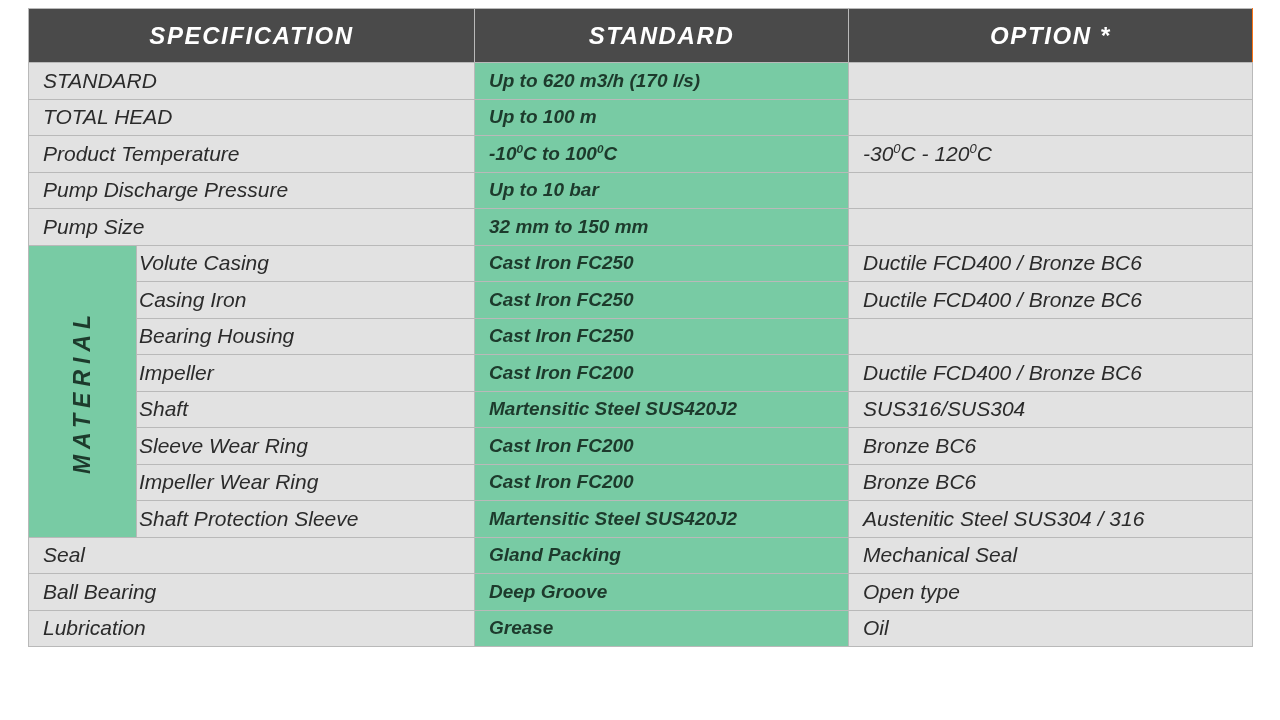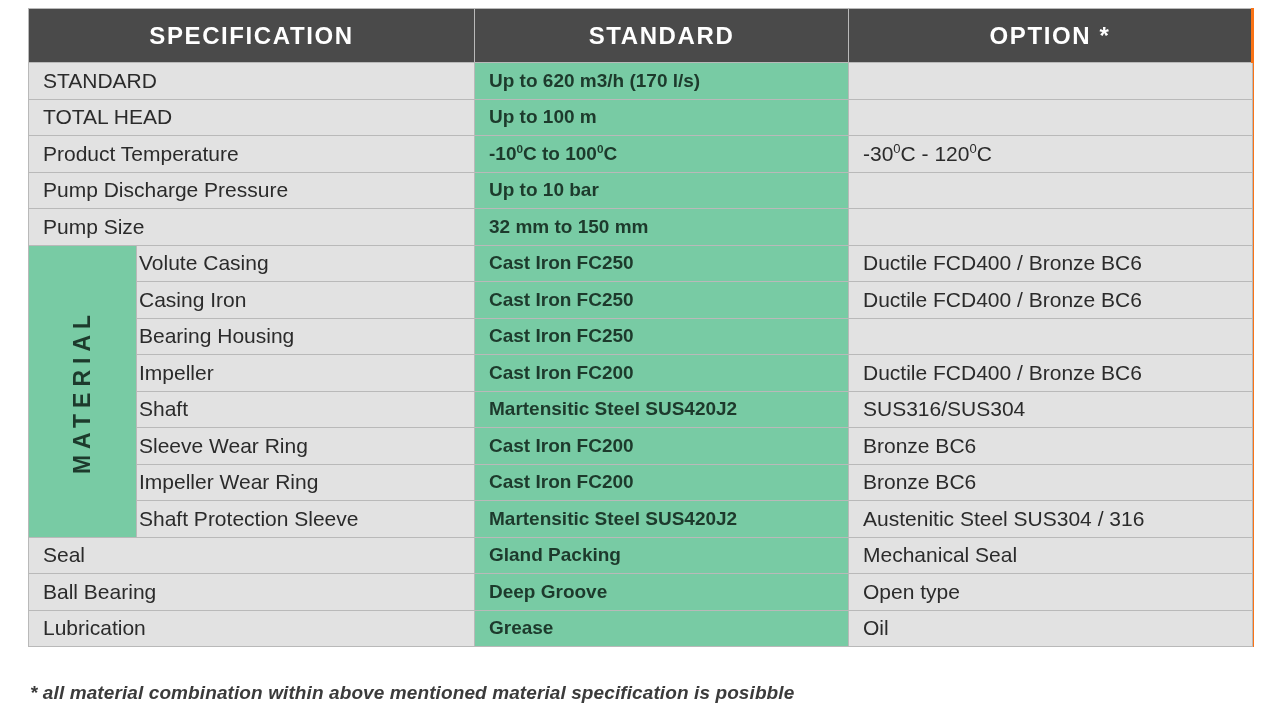--- a/index.html
+++ b/index.html
@@ -23,21 +23,22 @@
   }
 
   
   .spec-table {
     position: absolute;
     left: 28px;
     top: 8px;
     width: 1224px;
     border-collapse: collapse;
     table-layout: fixed;
-    background: #f97316;
+    background: #be185d;
+    font-style: italic;
   }
 
   .spec-table td, .spec-table th {
     padding: 0;
     margin: 0;
     vertical-align: middle;
     border: 1px solid #b9b9b9;
     box-sizing: border-box;
   }
 
@@ -46,21 +47,21 @@
     background: #4a4a4a;
     color: #ffffff;
     height: 54px;
     font-size: 24px;
     font-weight: bold;
     letter-spacing: 1.6px;
     text-align: center;
     border: 1px solid #4a4a4a;
     border-right: 1px solid #8d8d8d;
   }
-  thead th:last-child { border-right: 3px solid #f97316; }
+  thead th:last-child { border-right: 1px solid #f97316; }
 
   
   tbody tr { height: 36.5px; }
 
   td.spec-cell {
     background: #e2e2e2;
     color: #2b2b2b;
     font-size: 21px;
     padding-left: 14px;
     white-space: nowrap;
@@ -261,15 +262,14 @@
 
       <tr>
         <td class="spec-cell" colspan="2">Lubrication</td>
         <td class="std-cell">Grease</td>
         <td class="opt-cell">Oil</td>
       </tr>
 
     </tbody>
   </table>
 
-  <div class="footnote">* all material combination within above mentioned material specification is posibble</div>
 
 </div>
 
 </body></html>

